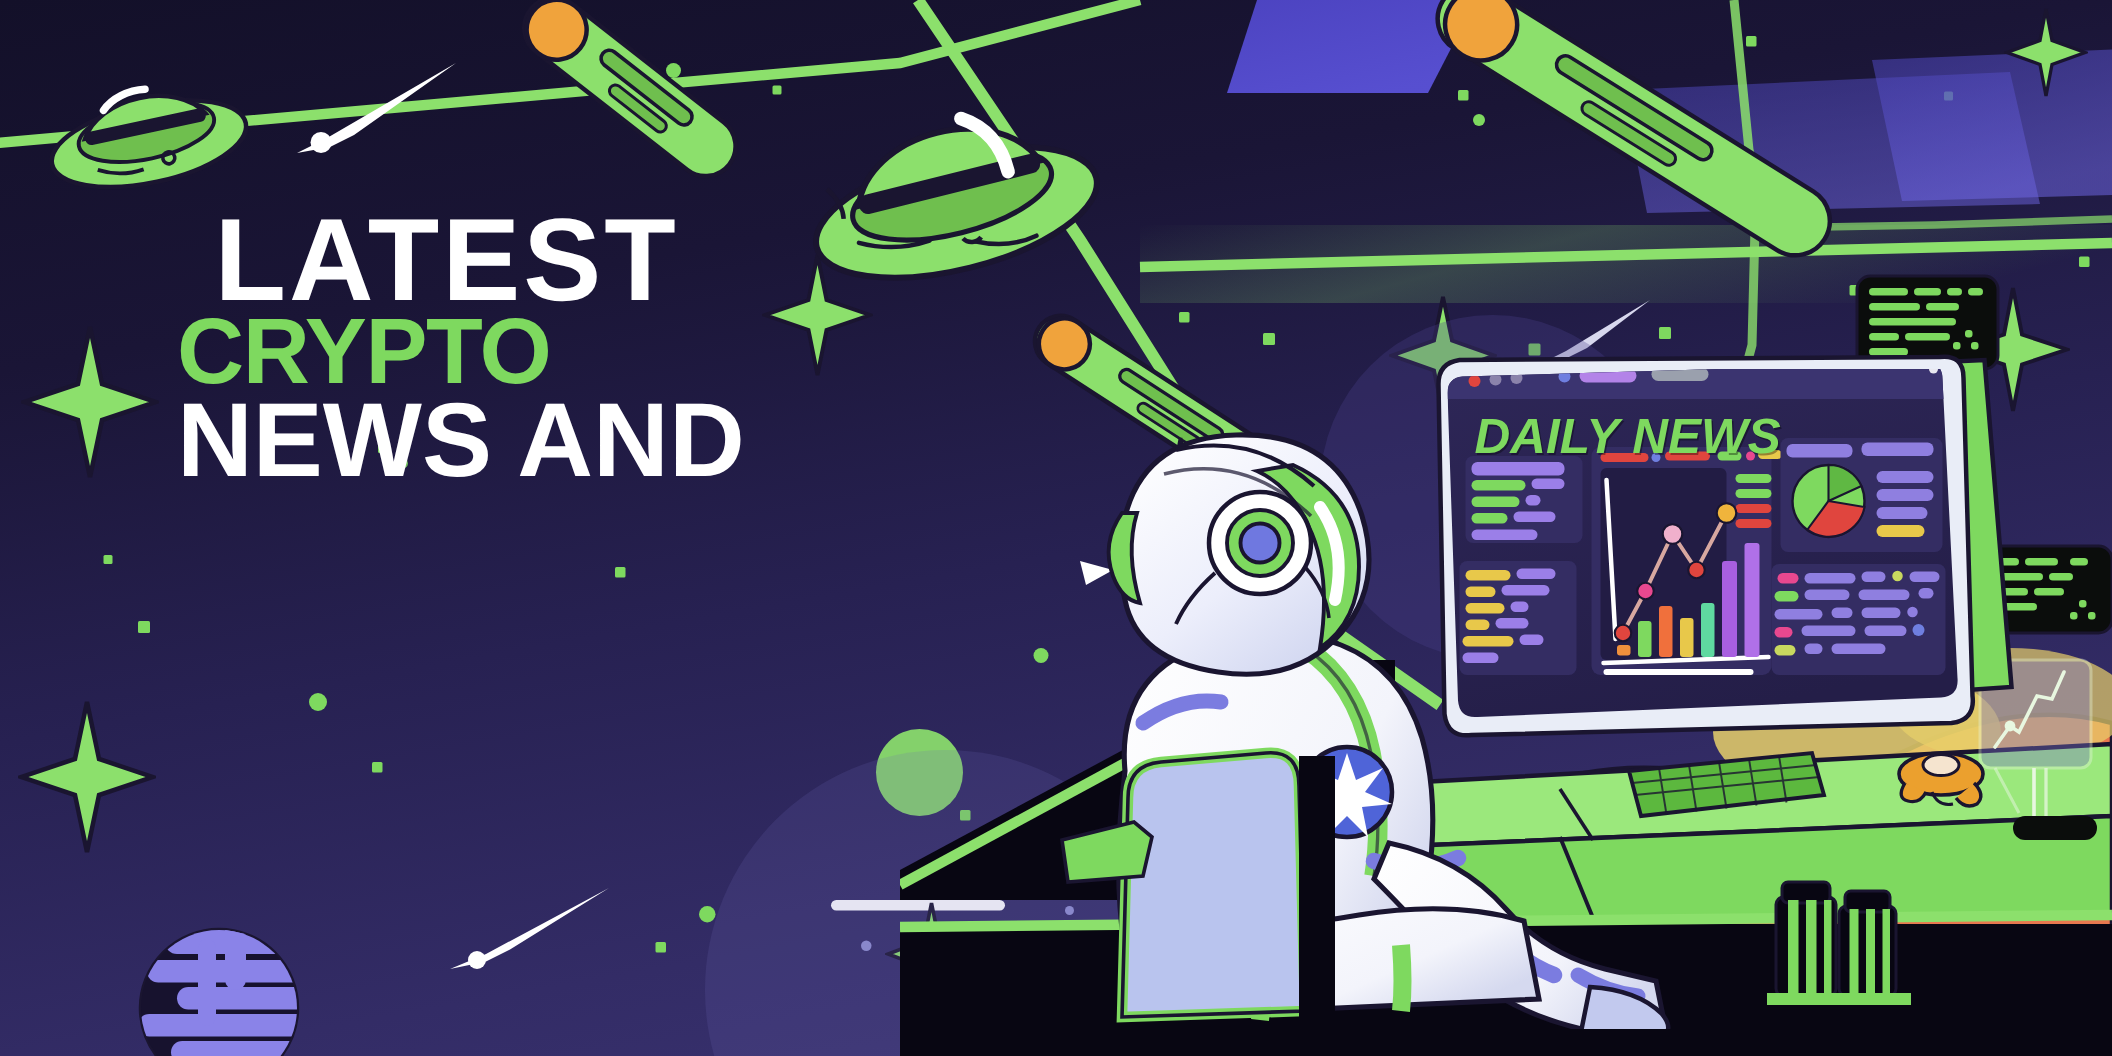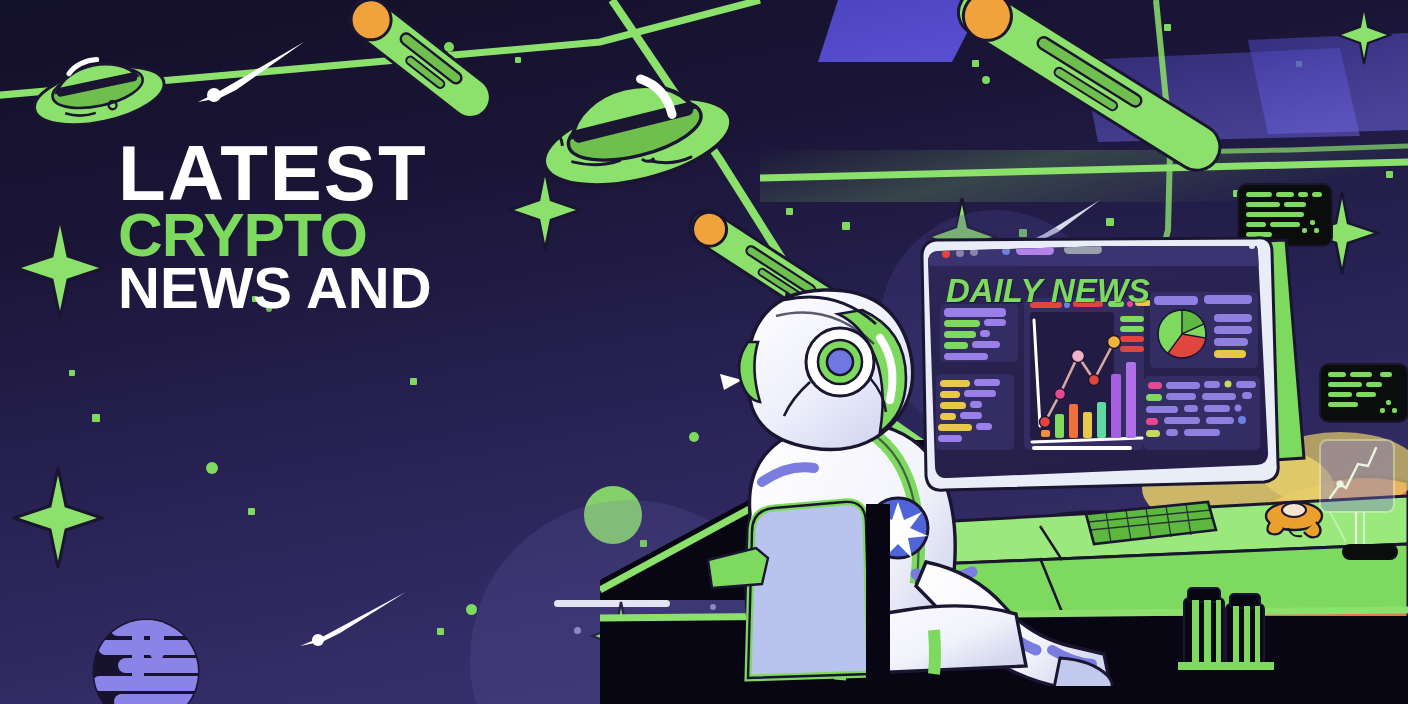--- a/index.html
+++ b/index.html
@@ -29,31 +29,31 @@
     letter-spacing: -0.5px;
   }
   .hl-line {
     display: block;
     font-weight: 800;
     font-family: "Liberation Sans", sans-serif;
     text-transform: uppercase;
     white-space: nowrap;
     -webkit-text-stroke: 0.5px rgba(0,0,0,0.0);
   }
-  .hl-1 { font-size: 78px; color: #ffffff; letter-spacing: 2px; }
+  .hl-1 { font-size: 78px; color: #ffffff; letter-spacing: 2px; margin-left: 25px; }
   .hl-2 { font-size: 62px; color: #7ed95f; letter-spacing: -1px; margin-top: -4px;}
-  .hl-3 { font-size: 58px; color: #ffffff; letter-spacing: 0px; margin-top: -2px;}
+  .hl-3 { font-size: 70px; color: #ffffff; letter-spacing: 0px; margin-top: -2px;}
   .hl-4 { font-size: 94px; color: #7ed95f; letter-spacing: -1px; margin-top: -4px;}
 
   
   .dot { position:absolute; background:#7ed95f; border-radius:50%; }
   .sq  { position:absolute; background:#7ed95f; border-radius:1px; }
 
   
-  #monitor { position:absolute; left:918px; top:240px; width:390px; height:250px; z-index:30; }
+  #monitor { position:absolute; left:955px; top:240px; width:390px; height:250px; z-index:30; }
 
   #daily-news-title {
     position:absolute;
     font-style: italic;
     font-weight: 800;
     color:#7ed95f;
     font-size: 33px;
     letter-spacing: 0px;
     white-space: nowrap;
     text-shadow: 1px 1px 0 rgba(0,0,0,0.35);

